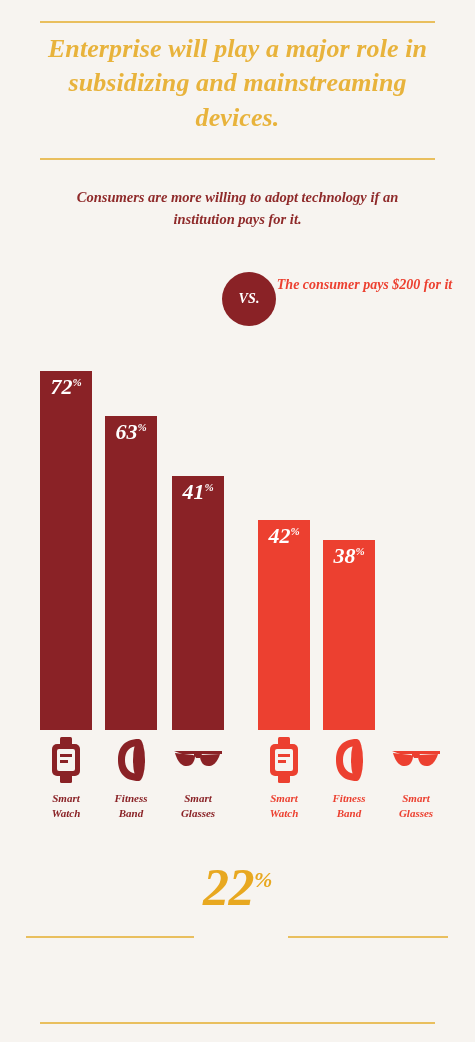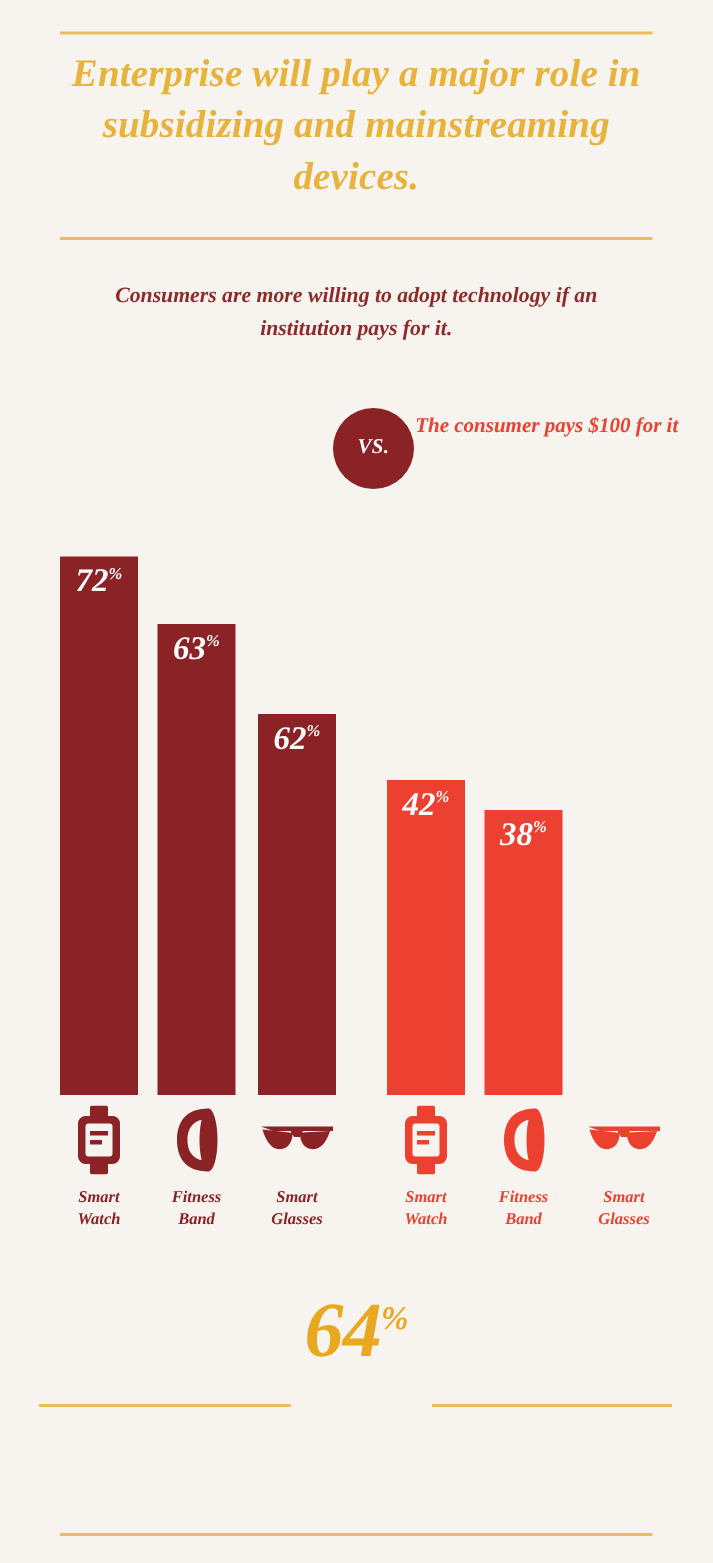--- a/index.html
+++ b/index.html
@@ -219,36 +219,36 @@
 
   <div class="rule rule-top"></div>
 
   <div class="headline">Enterprise will play a major role in subsidizing and mainstreaming devices.</div>
 
   <div class="rule rule-mid"></div>
 
   <div class="subtitle">Consumers are more willing to adopt technology if an institution pays for it.</div>
 
   <div class="vs-circle">VS.</div>
-  <div class="legend-right">The consumer pays $100 for it</div>
+  <div class="legend-right">The consumer pays $200 for it</div>
 
   <div class="chart" id="chart">
       <div class="bar" style="left: 40px; height: 359px;">
         <div class="bar-body" style="height: 359px; background: rgb(138, 34, 38);">
           <div class="bar-label"><span>72</span><span class="pct">%</span></div>
         </div>
       </div>
       <div class="bar" style="left: 105px; height: 314px;">
         <div class="bar-body" style="height: 314px; background: rgb(138, 34, 38);">
           <div class="bar-label"><span>63</span><span class="pct">%</span></div>
         </div>
       </div>
       <div class="bar" style="left: 172px; height: 254px;">
         <div class="bar-body" style="height: 254px; background: rgb(138, 34, 38);">
-          <div class="bar-label"><span>62</span><span class="pct">%</span></div>
+          <div class="bar-label"><span>41</span><span class="pct">%</span></div>
         </div>
       </div>
       <div class="bar" style="left: 258px; height: 210px;">
         <div class="bar-body" style="height: 210px; background: rgb(236, 64, 48); margin-top: 33px;">
           <div class="bar-label"><span>42</span><span class="pct">%</span></div>
         </div>
       </div>
       <div class="bar" style="left: 323px; height: 190px;">
         <div class="bar-body" style="height: 190px; background: rgb(236, 64, 48);">
           <div class="bar-label"><span>38</span><span class="pct">%</span></div>
@@ -328,19 +328,19 @@
         </div>
         <div class="cat-label" style="color: rgb(236, 64, 48);">Smart
 Glasses</div>
       </div>
     </div>
 
   <div class="footer-rule-l"></div>
   <div class="footer-rule-r"></div>
 
   <div class="big-number">
-    <span>64</span><span class="pct">%</span>
+    <span>22</span><span class="pct">%</span>
   </div>
 
 
   <div class="rule rule-bottom"></div>
 
 </div>
 
 </body></html>

